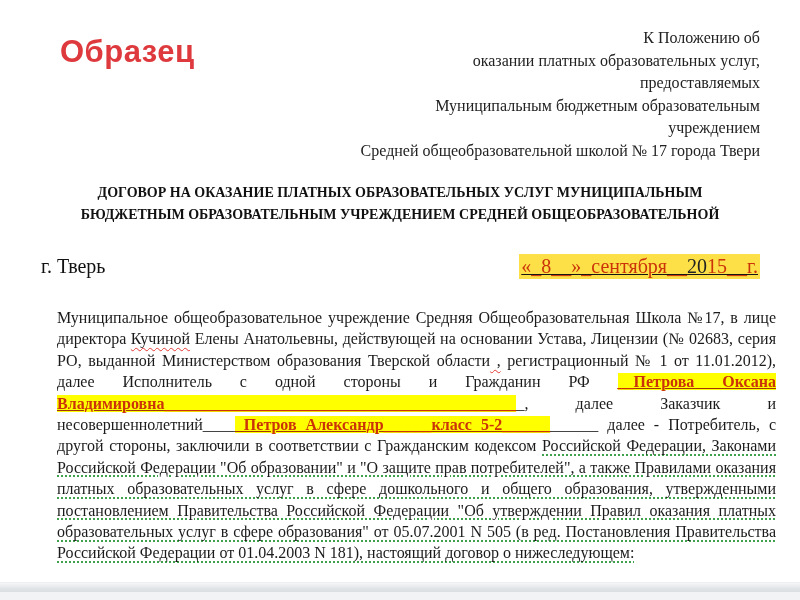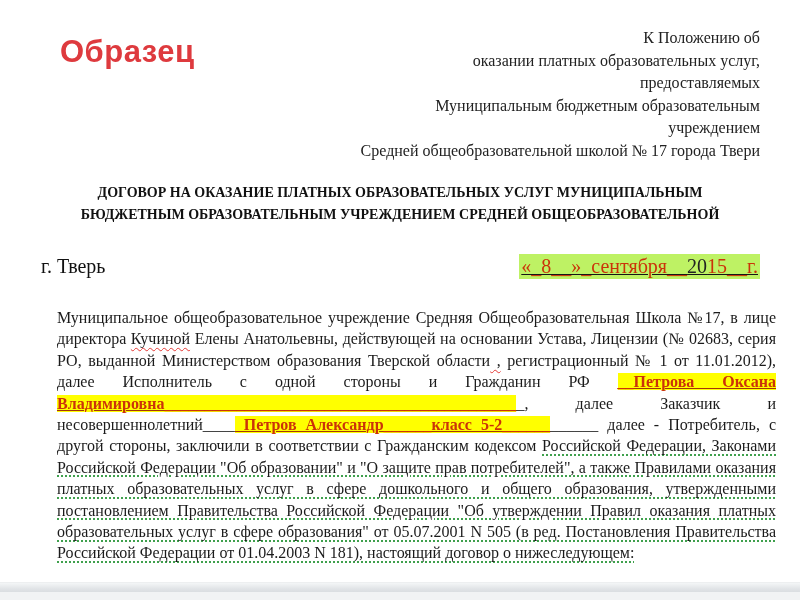--- a/index.html
+++ b/index.html
@@ -15,21 +15,21 @@
        text-align:right;font-size:16px;line-height:22.5px;color:#222;}
   .header-note div{white-space:nowrap;}
 
   .doc-title{position:absolute;left:41px;top:182px;width:718px;
        text-align:center;font-weight:bold;font-size:14px;line-height:21.5px;color:#111;}
 
   .dateline{position:absolute;left:41px;top:254px;width:719px;
        display:flex;justify-content:space-between;align-items:baseline;
        font-size:20px;font-weight:normal;text-align:center;}
   .place{color:#111;}
-  .date-hl{background:#bef264;text-decoration:underline;
+  .date-hl{background:#fde047;text-decoration:underline;
        text-decoration-thickness:1px;padding:1px 2px;}
   .dred{color:#cb3309;}
   .dblack{color:#222;}
 
   .body-par{position:absolute;left:41px;top:291px;width:719px;
        font-size:16px;line-height:21.4px;text-align:justify;margin:16px;color:#1b1b1b;}
   .run-spell{text-decoration:underline wavy #e53935;
        text-decoration-thickness:1px;text-underline-offset:3px;}
   .run-hl{background:#ffff00;color:#cb3309;font-weight:bold;
        text-decoration:underline;text-decoration-color:#a33509;

